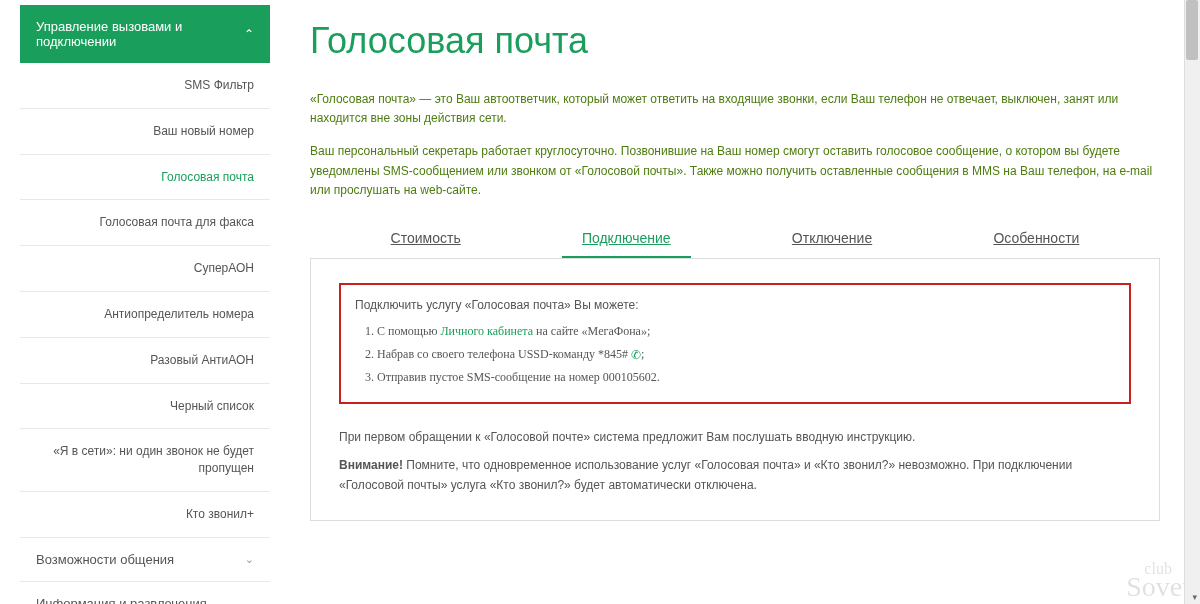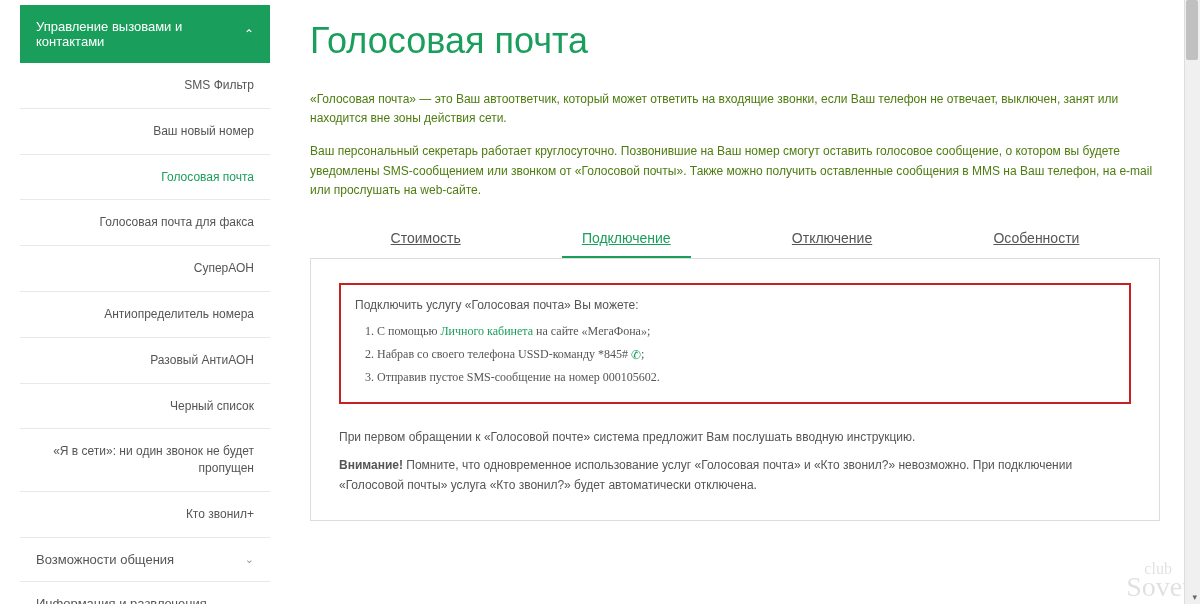--- a/index.html
+++ b/index.html
@@ -165,21 +165,21 @@
     }
     .scrollbar-arrow.up { top: 2px; }
     .scrollbar-arrow.down { bottom: 2px; }
   </style>
 </head>
 <body>
 
 <div class="page-wrapper">
   <aside class="sidebar">
     <div class="sidebar-header">
-      <span>Управление вызовами и контактами</span>
+      <span>Управление вызовами и подключении</span>
       <span class="chev">⌃</span>
     </div>
     <ul class="sidebar-items">
       <li>
           <a>SMS Фильтр</a>
         </li>
       <li>
           <a>Ваш новый номер</a>
         </li>
       <li>

